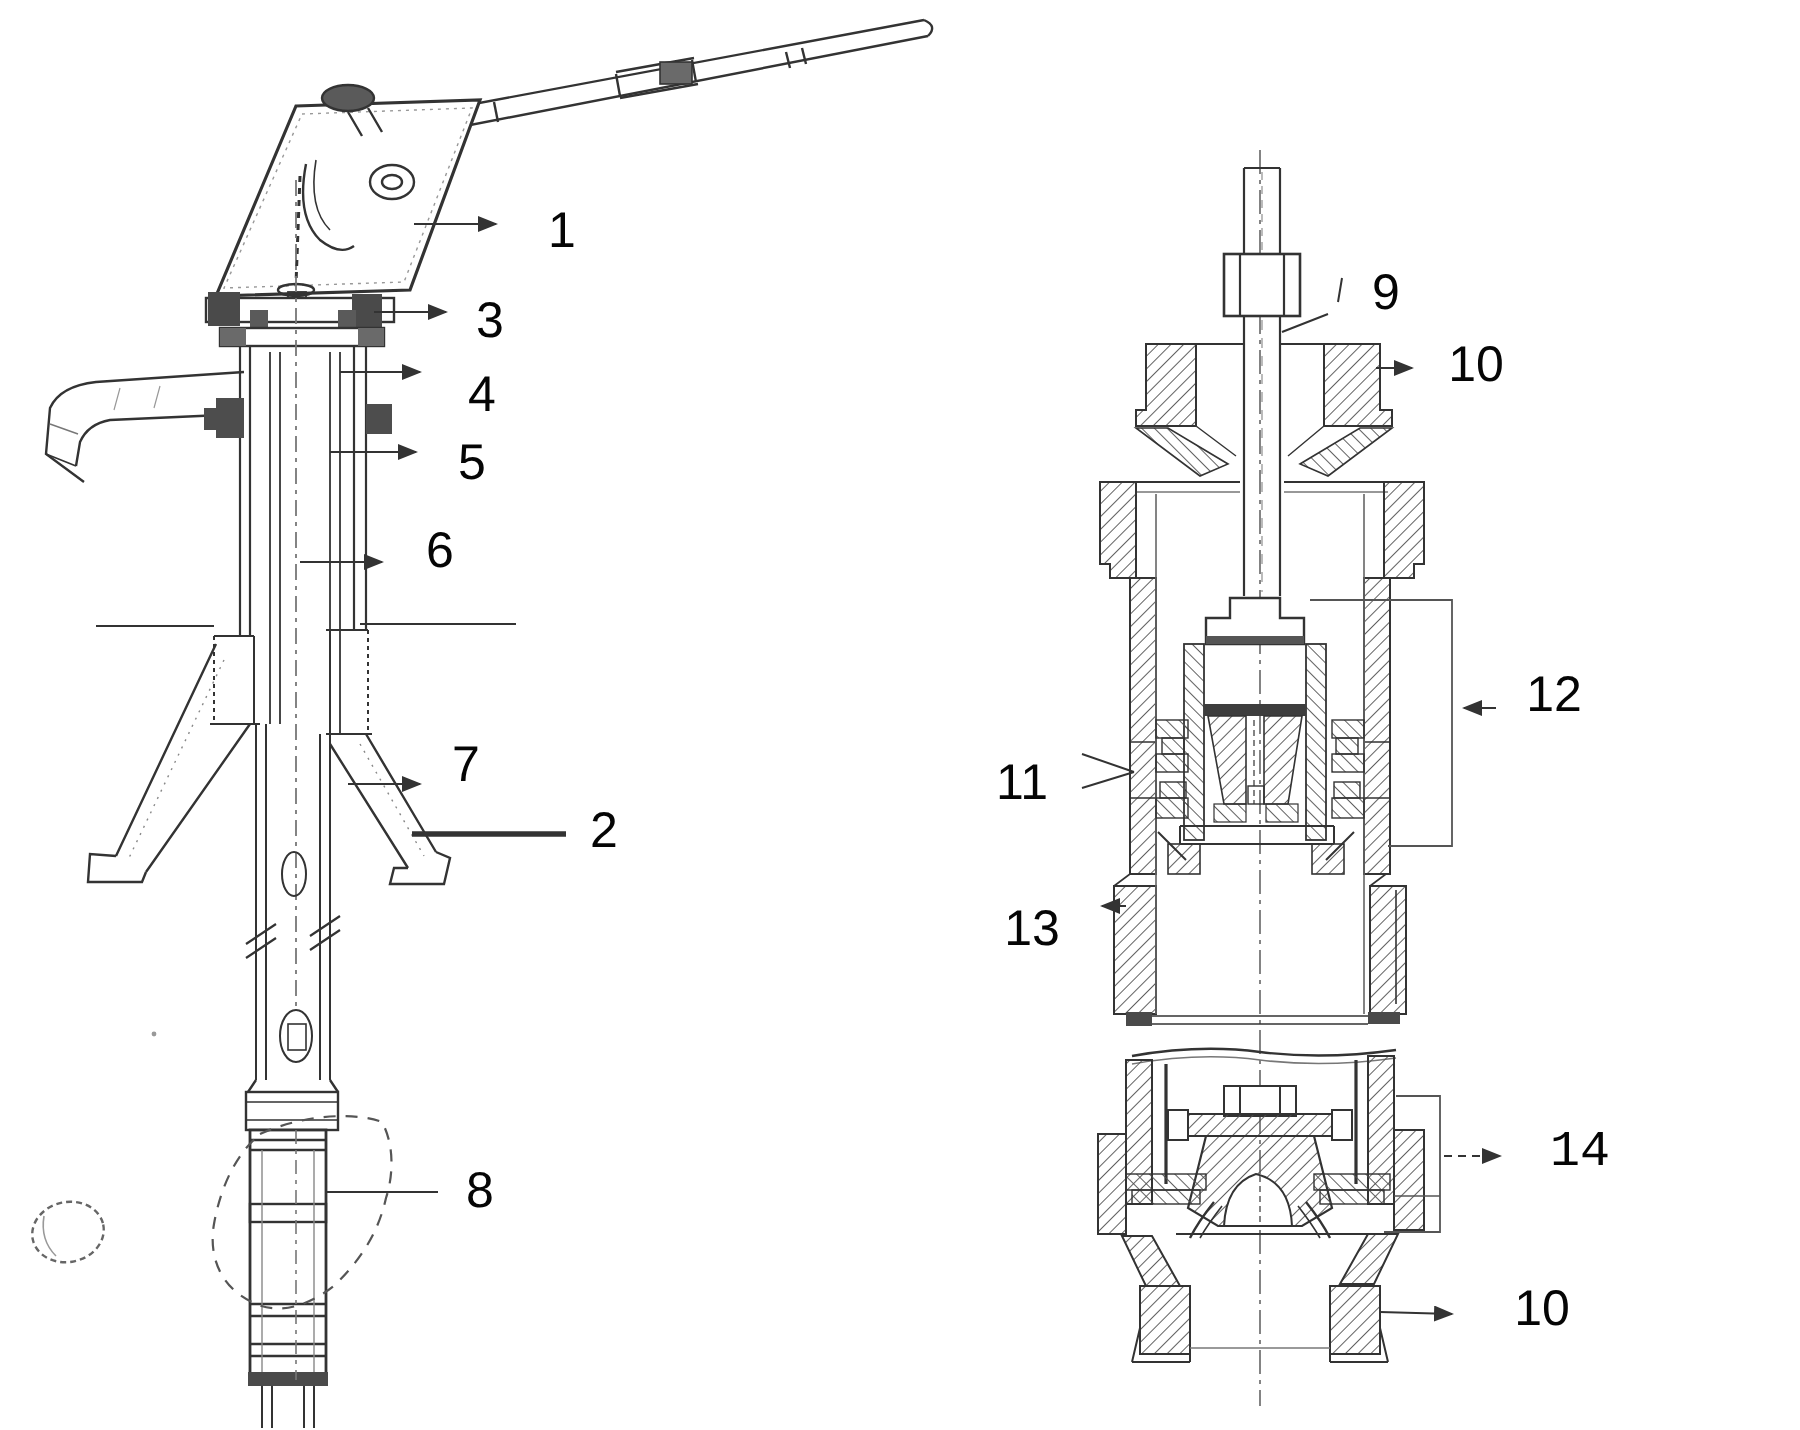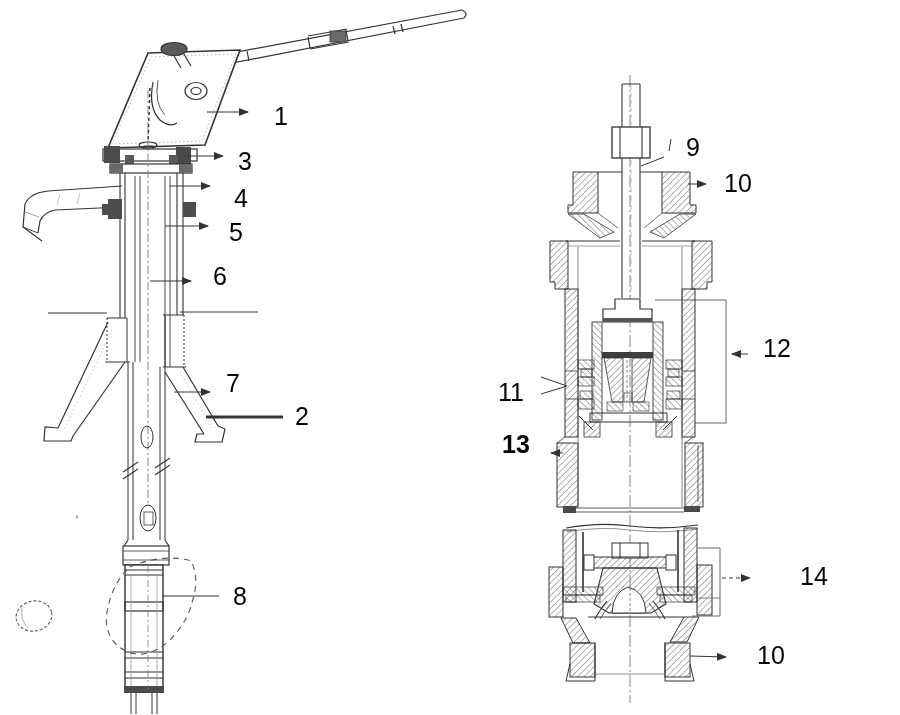--- a/index.html
+++ b/index.html
@@ -279,17 +279,17 @@
       <span class="callout" style="left: 241px; top: 199px;">4</span>
       <span class="callout" style="left: 236px; top: 233px;">5</span>
       <span class="callout" style="left: 220px; top: 277px;">6</span>
       <span class="callout" style="left: 233px; top: 384px;">7</span>
       <span class="callout" style="left: 302px; top: 417px;">2</span>
       <span class="callout" style="left: 240px; top: 597px;">8</span>
       <span class="callout" style="left: 693px; top: 148px;">9</span>
       <span class="callout" style="left: 738px; top: 184px;">10</span>
       <span class="callout" style="left: 511px; top: 393px;">11</span>
       <span class="callout" style="left: 777px; top: 349px;">12</span>
-      <span class="callout" style="left: 516px; top: 445px; font-weight: bold;">13</span>
-      <span class="callout" style="left: 814px; top: 577px;">14</span>
+      <span class="callout" style="left: 516px; top: 466px;">13</span>
+      <span class="callout" style="left: 790px; top: 577px; font-family: Liberation Mono, monospace;">14</span>
       <span class="callout" style="left: 771px; top: 656px;">10</span>
     </div>
 </div>
 
 </body></html>

